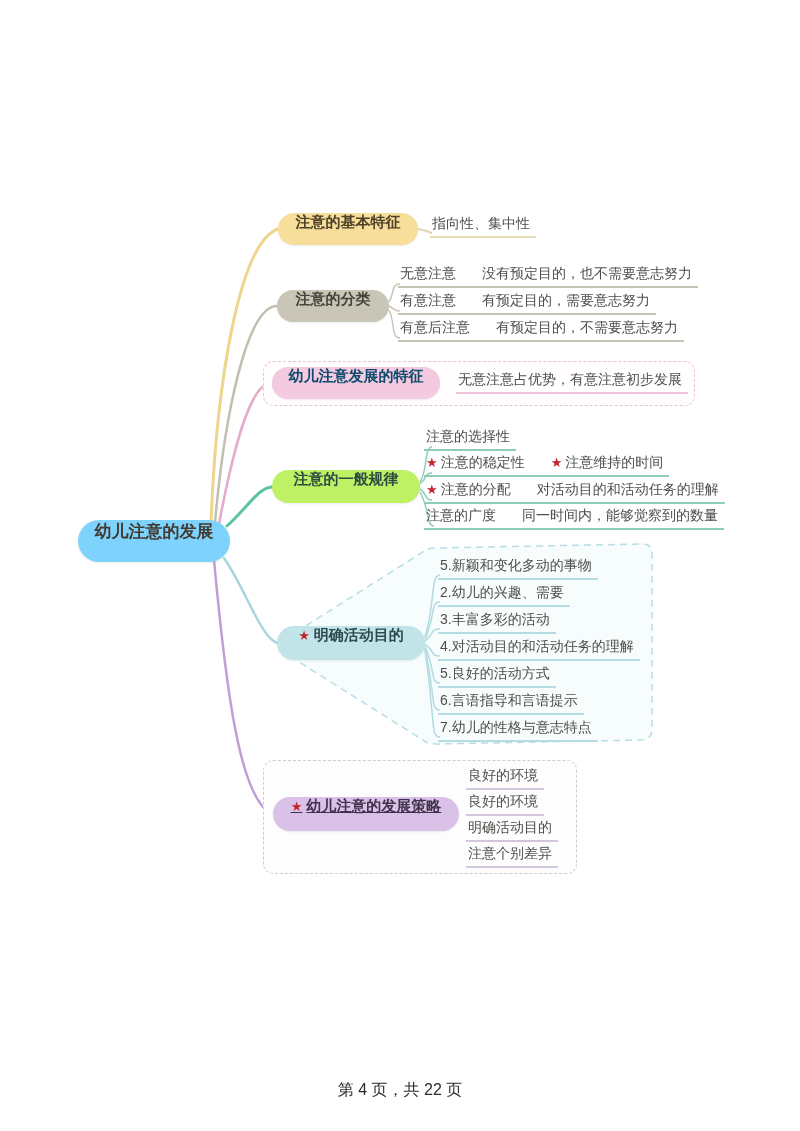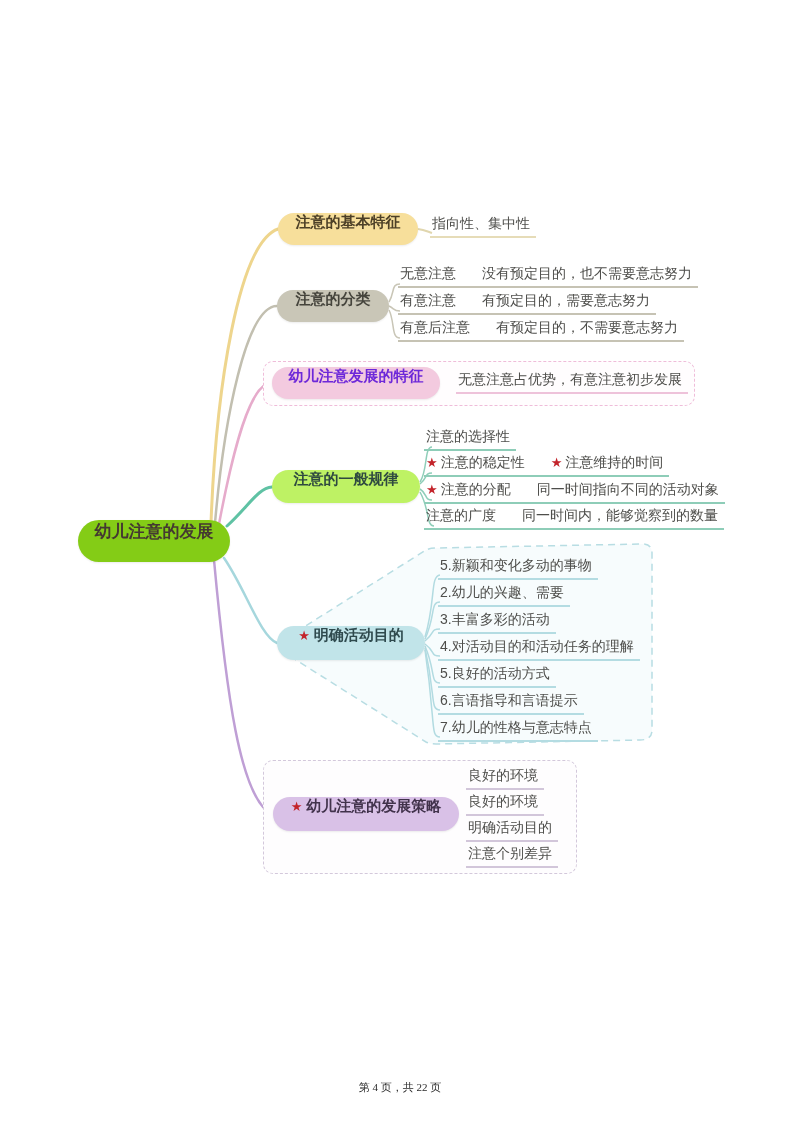--- a/index.html
+++ b/index.html
@@ -3,56 +3,56 @@
 <meta charset="utf-8">
 <style>
   html,body{margin:0;padding:0;background:#ffffff;}
   body{font-family:"Liberation Sans","DejaVu Sans",sans-serif;}
   .page{position:relative;width:800px;height:1131px;background:#ffffff;overflow:hidden;margin:0 auto;}
   svg.links{position:absolute;left:0;top:0;width:800px;height:1131px;pointer-events:none;}
 
   .pill{position:absolute;display:flex;justify-content:center;
         border-radius:17px;box-shadow:0 1px 2px rgba(0,0,0,0.08);white-space:nowrap;}
   .pill .pill-label{font-weight:bold;}
-  .root-pill{left:78px;top:520px;width:152px;height:42px;border-radius:21px;background:#84cc16;}
+  .root-pill{left:78px;top:520px;width:152px;height:42px;border-radius:21px;background:#7dd3fc;}
   .root-pill .pill-label{font-size:17px;color:#443931;}
 
   .p-b1{left:278px;top:213px;width:140px;height:32px;background:#f7df9b;}
   .p-b1 .pill-label{font-size:15px;color:#4d4027;}
   .p-b2{left:277px;top:290px;width:112px;height:32px;background:#c9c6b7;}
   .p-b2 .pill-label{font-size:15px;color:#45443c;}
   .p-b3{left:8px;top:5px;width:168px;height:32px;background:#f3cadf;position:absolute;}
-  .p-b3 .pill-label{font-size:15px;color:#6d28d9;}
+  .p-b3 .pill-label{font-size:15px;color:#0c4a6e;}
   .p-b4{left:272px;top:470px;width:148px;height:33px;background:#bef264;}
   .p-b4 .pill-label{font-size:15px;color:#2f4a40;}
   .p-b5{left:277px;top:626px;width:148px;height:34px;background:#c1e4e9;}
   .p-b5 .pill-label{font-size:15px;color:#2f4a4e;}
   .p-b6{left:9px;top:36px;width:186px;height:34px;background:#d9c1e7;position:absolute;}
-  .p-b6 .pill-label{font-size:15px;color:#41324b;}
+  .p-b6 .pill-label{font-size:15px;color:#41324b;text-decoration:underline;}
 
   .star{color:#c3242b;font-size:13px;margin-right:4px;line-height:1;}
   .row .star{margin-right:3px;}
 
   .row{position:absolute;display:flex;align-items:flex-end;white-space:nowrap;}
   .seg{display:flex;align-items:center;font-size:14px;color:#4e4e4b;
        padding:0 6px 4px 2px;border-bottom:2px solid transparent;line-height:1.3;}
   .gap{width:18px;padding:0 0 4px 0;}
   .c-yellow .seg{border-color:#e6dcb8;}
   .c-gray .seg{border-color:#c6c3b4;}
   .c-pink .seg{border-color:#eec2da;}
   .c-green .seg{border-color:#8ecdb8;}
   .c-cyan .seg{border-color:#b4dce2;}
   .c-purple .seg{border-color:#d2c6da;}
 
   .group-box{position:absolute;border:1.5px dashed;border-radius:10px;}
   .g-b3{left:263px;top:361px;width:430px;height:43px;border-color:#efbcd9;background:#fffdfe;}
   .g-b6{left:263px;top:760px;width:312px;height:112px;border-color:#d3c8db;background:#fefdfe;}
 
   .footer{position:absolute;left:0;top:1080px;width:800px;text-align:center;
-          font-family:Liberation Serif, serif;font-size:11px;color:#2b2b2b;}
+          font-family:Liberation Sans, sans-serif;font-size:16px;color:#2b2b2b;}
 </style>
 </head>
 <body>
 
 <div class="page">
 
   <svg class="links" viewBox="0 0 800 1131" aria-hidden="true">
 
     <path d="M 296,632 L 426,550 Q 430,548 436,548 L 640,544 Q 652,543 652,553 L 652,730 Q 652,740 640,740 L 436,744 Q 430,744 426,742 L 296,660 Z" fill="#f7fcfd" stroke="#b8dde3" stroke-width="1.5" stroke-dasharray="7 5"></path>
 
@@ -143,21 +143,21 @@
         <span class="star">★</span>
         <span>注意维持的时间</span>
       </span>
   </div>
   <div class="row c-green" style="left:424px;top:480px">
     <span class="seg">
         <span class="star">★</span>
         <span>注意的分配</span>
       </span>
     <span class="seg gap"></span>
-    <span class="seg">同一时间指向不同的活动对象</span>
+    <span class="seg">对活动目的和活动任务的理解</span>
   </div>
   <div class="row c-green" style="left:424px;top:506px">
     <span class="seg">注意的广度</span>
     <span class="seg gap"></span>
     <span class="seg">同一时间内，能够觉察到的数量</span>
   </div>
 
   <div class="pill p-b5">
     <span class="pill-label"><span class="star">★</span><span>明确活动目的</span></span>
   </div>

